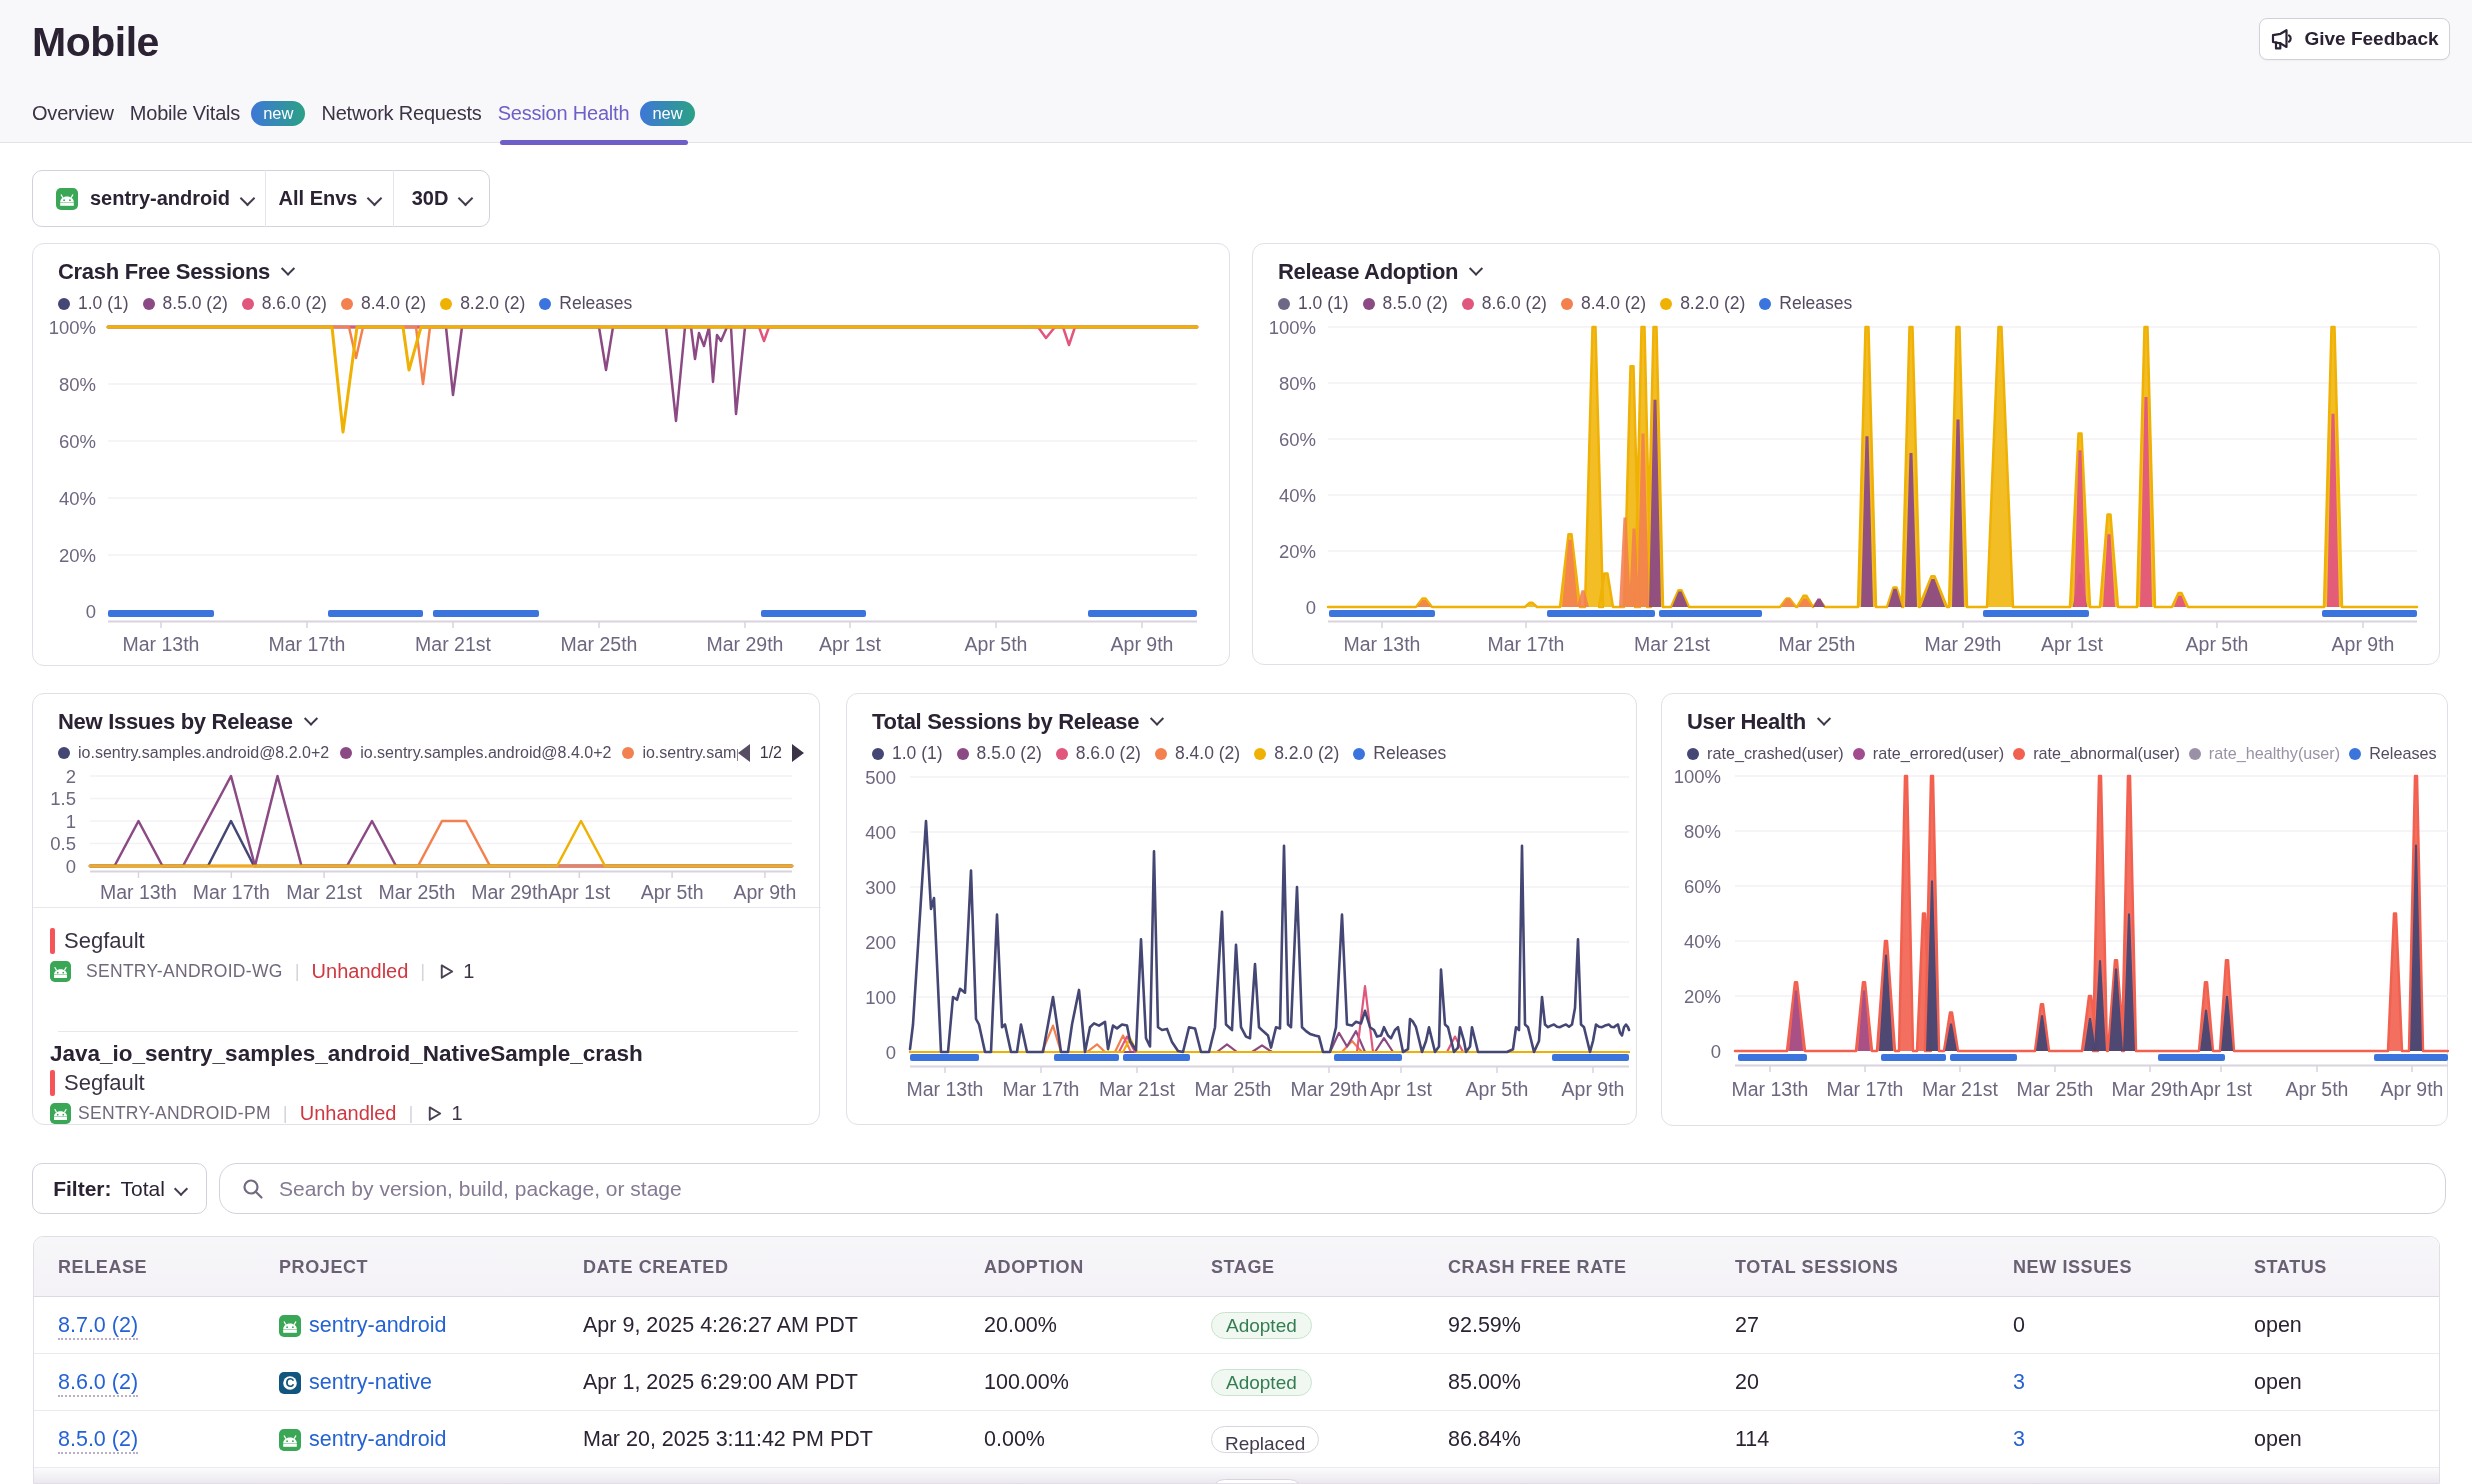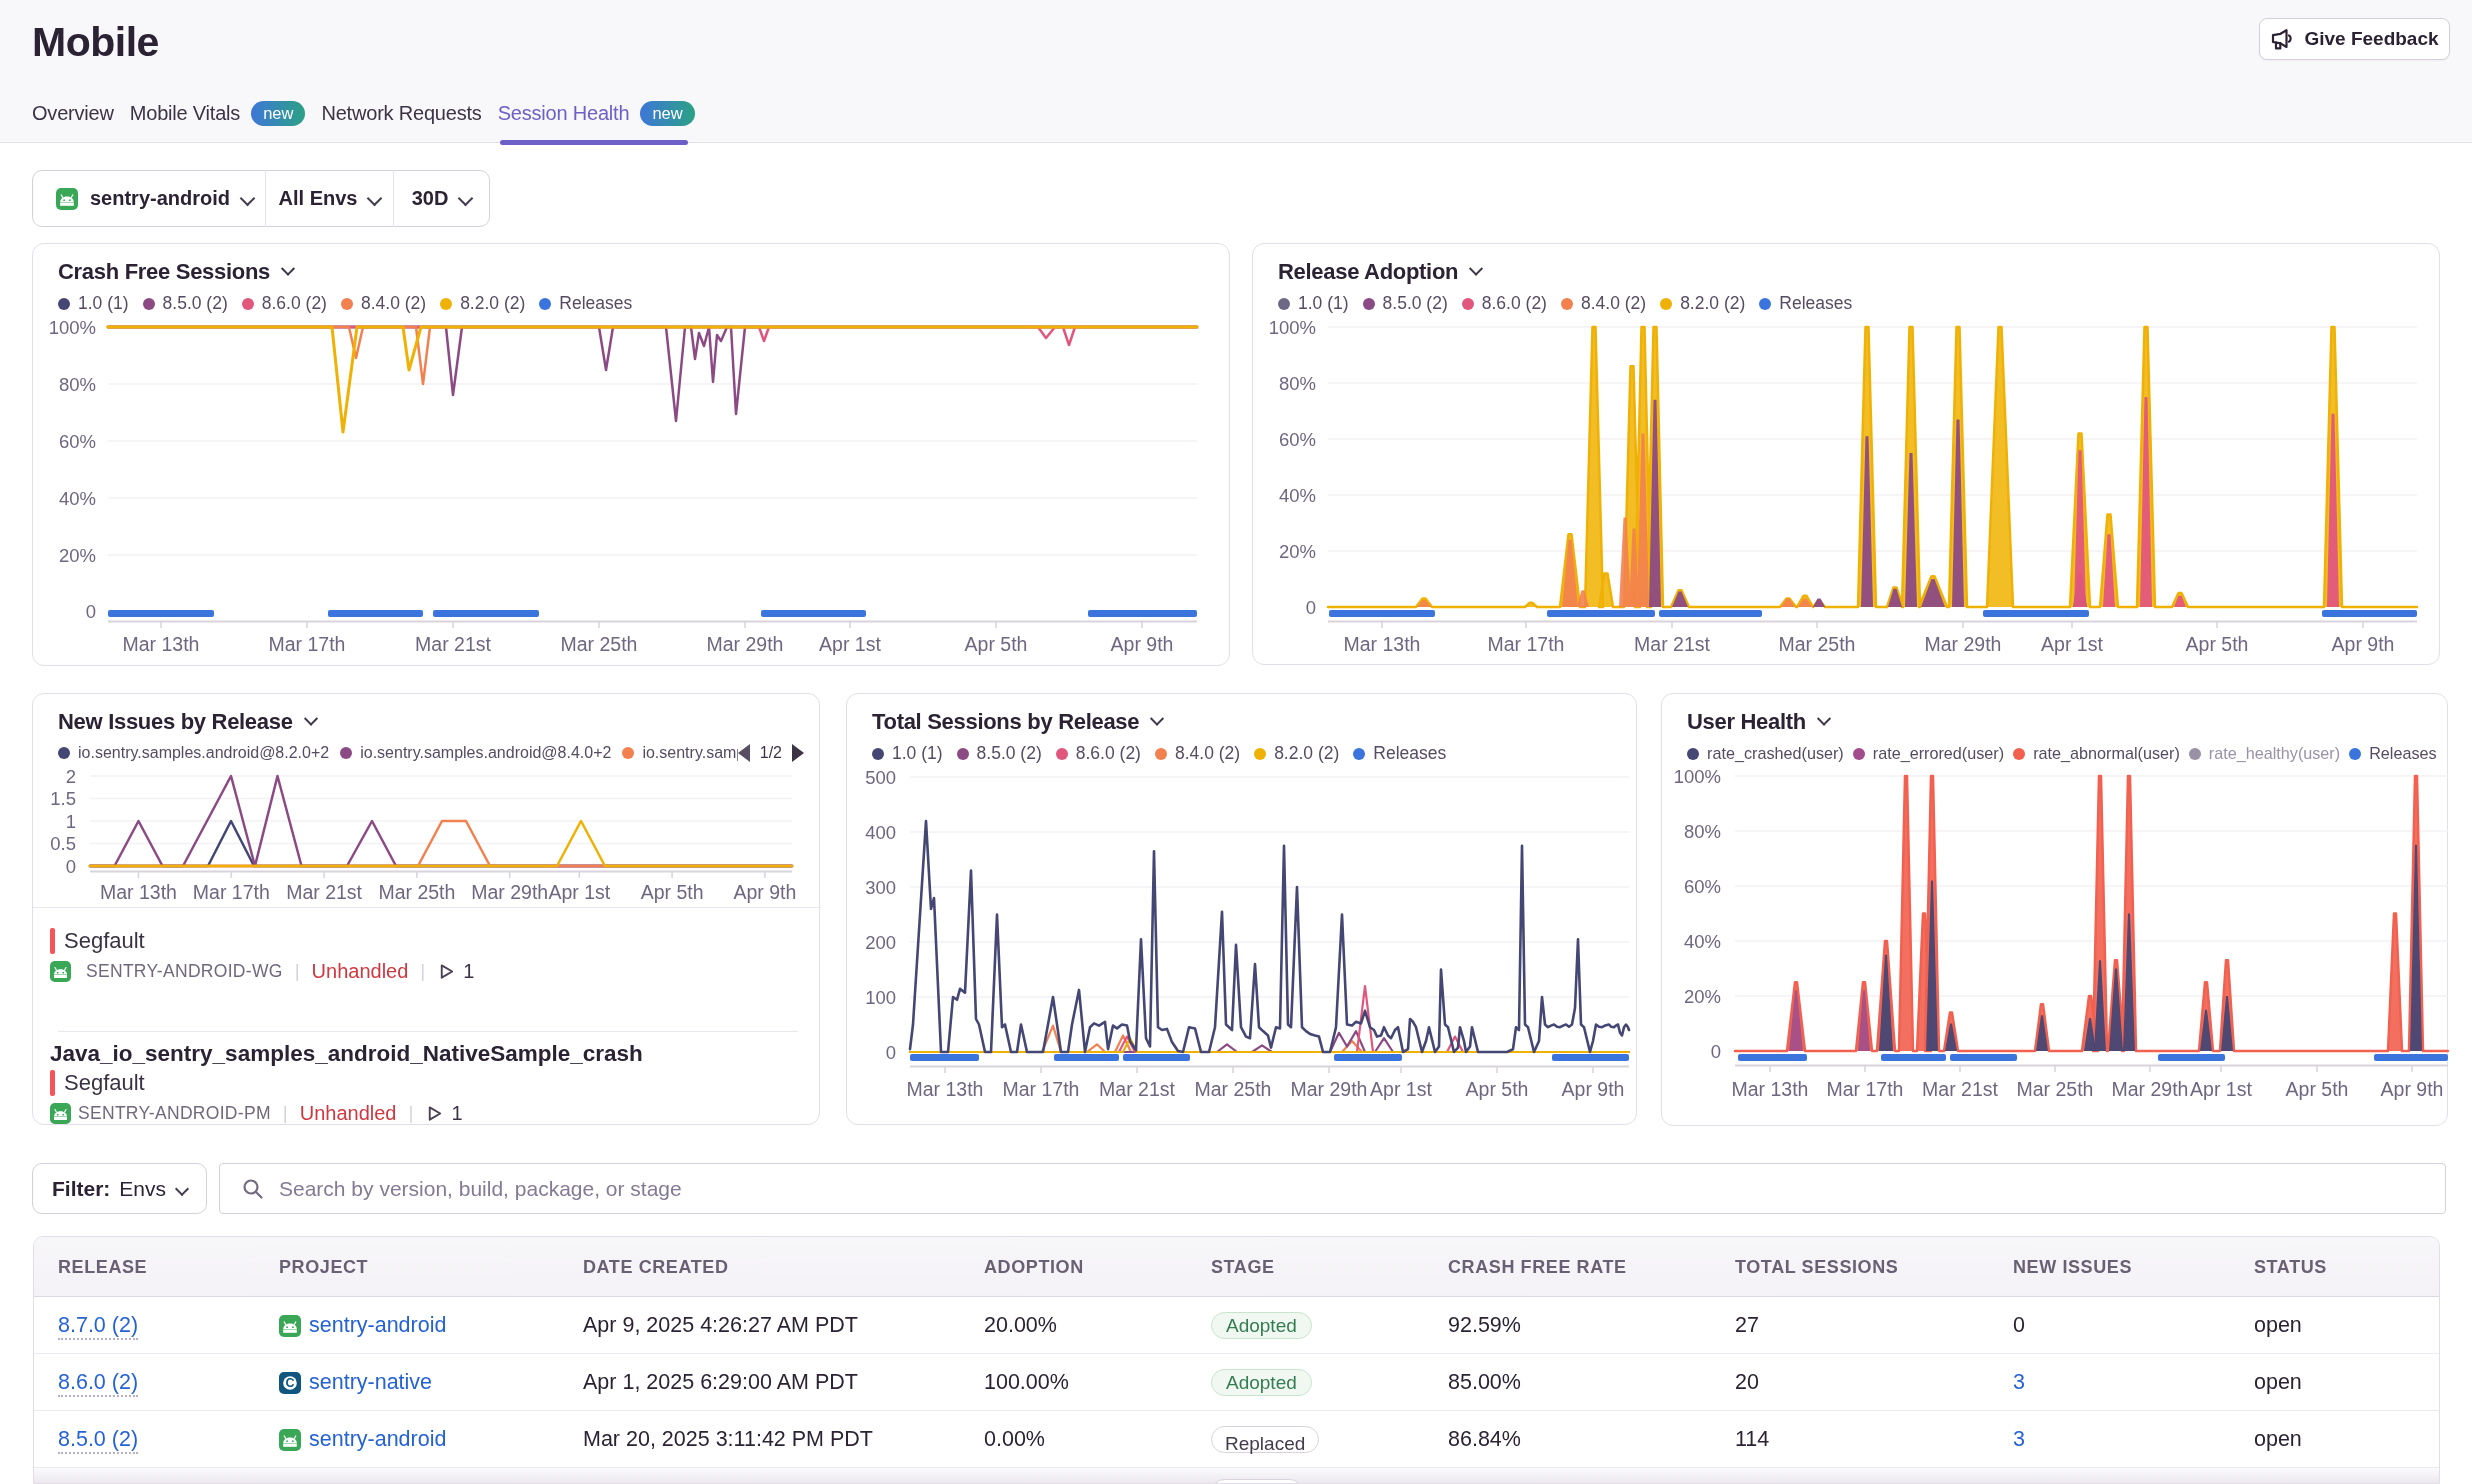--- a/index.html
+++ b/index.html
@@ -16,21 +16,21 @@
 .card{background:#fff;border:1px solid #e3dee8;border-radius:12px}
 .ctitle{position:absolute;left:25px;top:15px;font-size:22px;font-weight:700;color:#2b2233;letter-spacing:-.3px}
 .chev{display:inline-block;width:10px;height:10px;border-right:2.5px solid #40364a;border-bottom:2.5px solid #40364a;transform:rotate(45deg) translate(-3px,-3px);margin-left:13px;vertical-align:1px}
 .legend{position:absolute;left:25px;top:49px;display:flex;align-items:center;font-size:17.5px;color:#564b61;white-space:nowrap}
 .ldot{width:12px;height:12px;border-radius:50%;display:inline-block;margin-right:8px;flex:none}
 .litem{display:flex;align-items:center;margin-right:14px}
 svg{position:absolute;left:0;top:0}
 .axlbl{font-size:18.5px;fill:#6f6680}
 .xlbl{font-size:19.5px;fill:#6f6680}
 .filterbox{left:32px;top:1163px;width:175px;height:51px;border:1px solid #d6d0dd;border-radius:10px;background:#fff;display:flex;align-items:center;justify-content:center;font-size:21px}
-.searchbox{left:219px;top:1163px;width:2227px;height:51px;border:1px solid #d6d0dd;border-radius:4px;background:#fff;display:flex;align-items:center;font-size:21px;color:#857a93}
+.searchbox{left:219px;top:1163px;width:2227px;height:51px;border:1px solid #d6d0dd;border-radius:18px;background:#fff;display:flex;align-items:center;font-size:21px;color:#857a93}
 .tbl{left:33px;top:1236px;width:2407px;height:248px;border:1px solid #e2dde8;border-radius:10px 10px 0 0;background:#fff;overflow:hidden}
 .thead{position:absolute;left:0;top:0;width:100%;height:60px;background:linear-gradient(#f7f6f9,#f4f2f6);border-bottom:1px solid #ddd8e2}
 .th{position:absolute;top:0;height:60px;line-height:60px;font-size:18px;font-weight:700;color:#6a6074;letter-spacing:.6px}
 .trow{position:absolute;left:0;width:100%;height:57px;border-bottom:1px solid #eceaf0}
 .td{position:absolute;top:0;height:57px;line-height:57px;font-size:21.5px;color:#2b2233}
 .bluelink{color:#2562d4}
 .rellink{color:#2562d4;border-bottom:2px dotted #b9aec5;padding-bottom:1px}
 .badge-g{display:inline-block;height:27px;line-height:26px;padding:0 14px;border-radius:14px;background:#f0f8f1;border:1px solid #c8e4cd;color:#347d52;font-size:19px}
 .badge-o{display:inline-block;height:27px;line-height:26px;padding:4px 13px;border-radius:14px;background:#fff;border:1px solid #d9d3de;color:#433a4d;font-size:19px}
 </style></head><body>
@@ -379,21 +379,21 @@
       <path d="M748,357 L753,150.8 L755,150.8 L760,357 Z" fill="#444674" fill-opacity="0.95"></path>
       <rect x="76" y="360" width="69" height="7" rx="2" fill="#3c74dd"></rect>
       <rect x="219" y="360" width="65" height="7" rx="2" fill="#3c74dd"></rect>
       <rect x="288" y="360" width="67" height="7" rx="2" fill="#3c74dd"></rect>
       <rect x="496" y="360" width="67" height="7" rx="2" fill="#3c74dd"></rect>
       <rect x="712" y="360" width="74" height="7" rx="2" fill="#3c74dd"></rect>
     </svg>
   </div>
 <div class="abs filterbox">
     <span style="font-weight:700;margin-right:9px">Filter:</span>
-    <span>Envs</span>
+    <span>Total</span>
     <span style="display:inline-block;width:10px;height:10px;border-right:2.5px solid #453b50;border-bottom:2.5px solid #453b50;transform:rotate(45deg);margin-left:11px;vertical-align:2px"></span>
   </div>
 <div class="abs searchbox"><svg width="24" height="24" viewBox="0 0 24 24" style="position:static;margin:0 14px 0 21px">
       <circle cx="10" cy="10" r="6.5" fill="none" stroke="#736a80" stroke-width="2.2"></circle>
       <path d="M15 15 L20.5 20.5" stroke="#736a80" stroke-width="2.2" stroke-linecap="round"></path>
     </svg>Search by version, build, package, or stage</div>
 <div class="abs tbl">
 <div class="thead">
 <span class="th" style="left:24px">RELEASE</span>
 <span class="th" style="left:245px">PROJECT</span>

